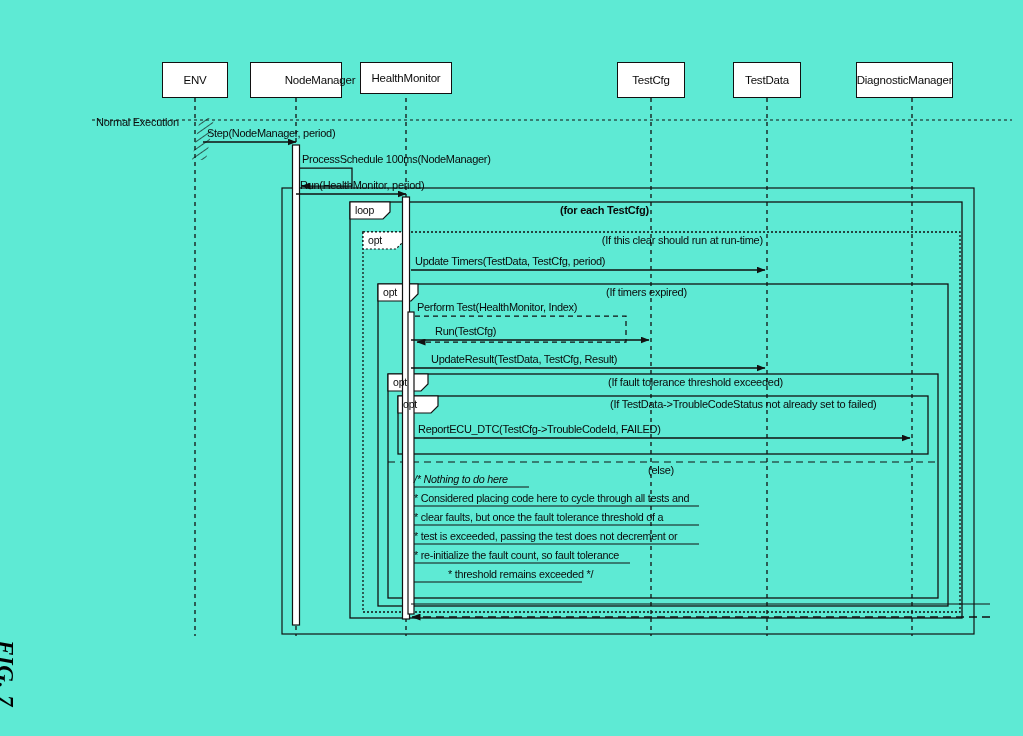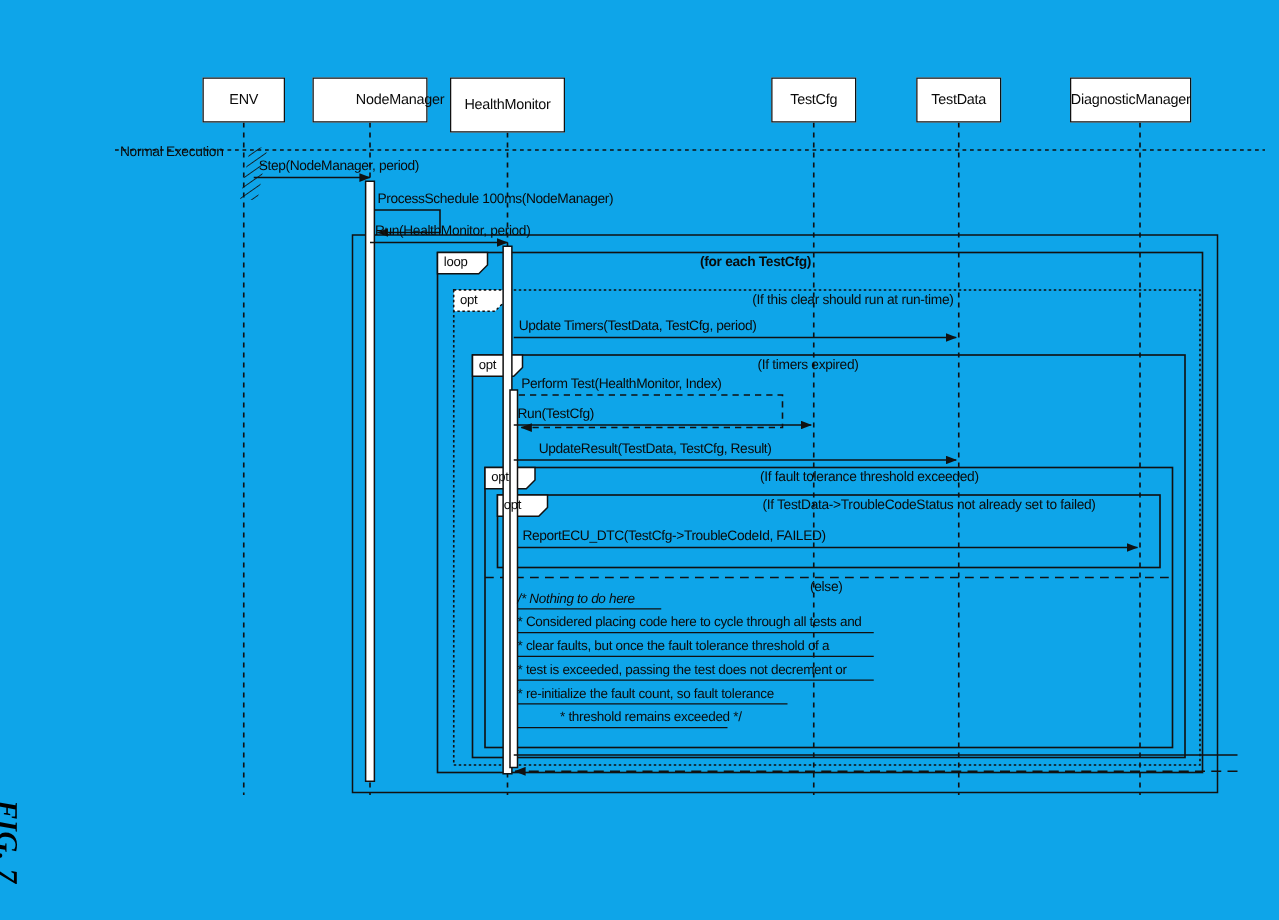--- a/index.html
+++ b/index.html
@@ -9,21 +9,21 @@
   }
   body {
     font-family: "Liberation Sans", sans-serif;
     color: #000000;
   }
   #page {
     position: relative;
     width: 1023px;
     height: 736px;
     overflow: hidden;
-    background: #0ea5e9;
+    background: #5eead4;
   }
   #diagram-svg {
     position: absolute;
     left: 0;
     top: 0;
     width: 1023px;
     height: 736px;
   }
   .lifeline-box {
     position: absolute;
@@ -169,21 +169,21 @@
       </g>
   </svg>
 
   <div id="lifeline-boxes">
       <div class="lifeline-box" style="left: 162px; top: 62px; width: 66px; height: 36px;">
         <span class="lifeline-label">ENV</span>
       </div>
       <div class="lifeline-box" style="left: 250px; top: 62px; width: 92px; height: 36px; padding-left: 48px;">
         <span class="lifeline-label">NodeManager</span>
       </div>
-      <div class="lifeline-box" style="left: 360px; top: 62px; width: 92px; height: 44px;">
+      <div class="lifeline-box" style="left: 360px; top: 62px; width: 92px; height: 32px;">
         <span class="lifeline-label">HealthMonitor</span>
       </div>
       <div class="lifeline-box" style="left: 617px; top: 62px; width: 68px; height: 36px;">
         <span class="lifeline-label">TestCfg</span>
       </div>
       <div class="lifeline-box" style="left: 733px; top: 62px; width: 68px; height: 36px;">
         <span class="lifeline-label">TestData</span>
       </div>
       <div class="lifeline-box" style="left: 856px; top: 62px; width: 97px; height: 36px;">
         <span class="lifeline-label">DiagnosticManager</span>
@@ -199,21 +199,21 @@
       <div class="frag-label" style="left: 393px; top: 376px;">opt</div>
       <div class="guard" style="left: 608px; top: 376px;">(If fault tolerance threshold exceeded)</div>
       <div class="frag-label" style="left: 403px; top: 398px;">opt</div>
       <div class="guard" style="left: 610px; top: 398px;">(If TestData-&gt;TroubleCodeStatus not already set to failed)</div>
       <div class="guard" style="left: 648px; top: 464px;">(else)</div>
       <div class="msg-label" style="left: 207px; top: 127px;">Step(NodeManager, period)</div>
       <div class="msg-label" style="left: 302px; top: 153px;">ProcessSchedule 100ms(NodeManager)</div>
       <div class="msg-label" style="left: 300px; top: 179px;">Run(HealthMonitor, period)</div>
       <div class="msg-label" style="left: 415px; top: 255px;">Update Timers(TestData, TestCfg, period)</div>
       <div class="msg-label" style="left: 417px; top: 301px;">Perform Test(HealthMonitor, Index)</div>
-      <div class="msg-label" style="left: 414px; top: 325px;">Run(TestCfg)</div>
+      <div class="msg-label" style="left: 435px; top: 325px;">Run(TestCfg)</div>
       <div class="msg-label" style="left: 415px; top: 353px; padding-left: 16px;">UpdateResult(TestData, TestCfg, Result)</div>
       <div class="msg-label" style="left: 418px; top: 423px;">ReportECU_DTC(TestCfg-&gt;TroubleCodeId, FAILED)</div>
       <div class="txt" style="left: 96px; top: 116px;">Normal Execution</div>
       <div class="note-line" style="left: 414px; top: 473px; font-style: italic;">/* Nothing to do here</div>
       <div class="note-line" style="left: 414px; top: 492px;">* Considered placing code here to cycle through all tests and</div>
       <div class="note-line" style="left: 414px; top: 511px;">* clear faults, but once the fault tolerance threshold of a</div>
       <div class="note-line" style="left: 414px; top: 530px;">* test is exceeded, passing the test does not decrement or</div>
       <div class="note-line" style="left: 414px; top: 549px;">* re-initialize the fault count, so fault tolerance</div>
       <div class="note-line" style="left: 414px; top: 568px; padding-left: 34px;">* threshold remains exceeded */</div>
     </div>

